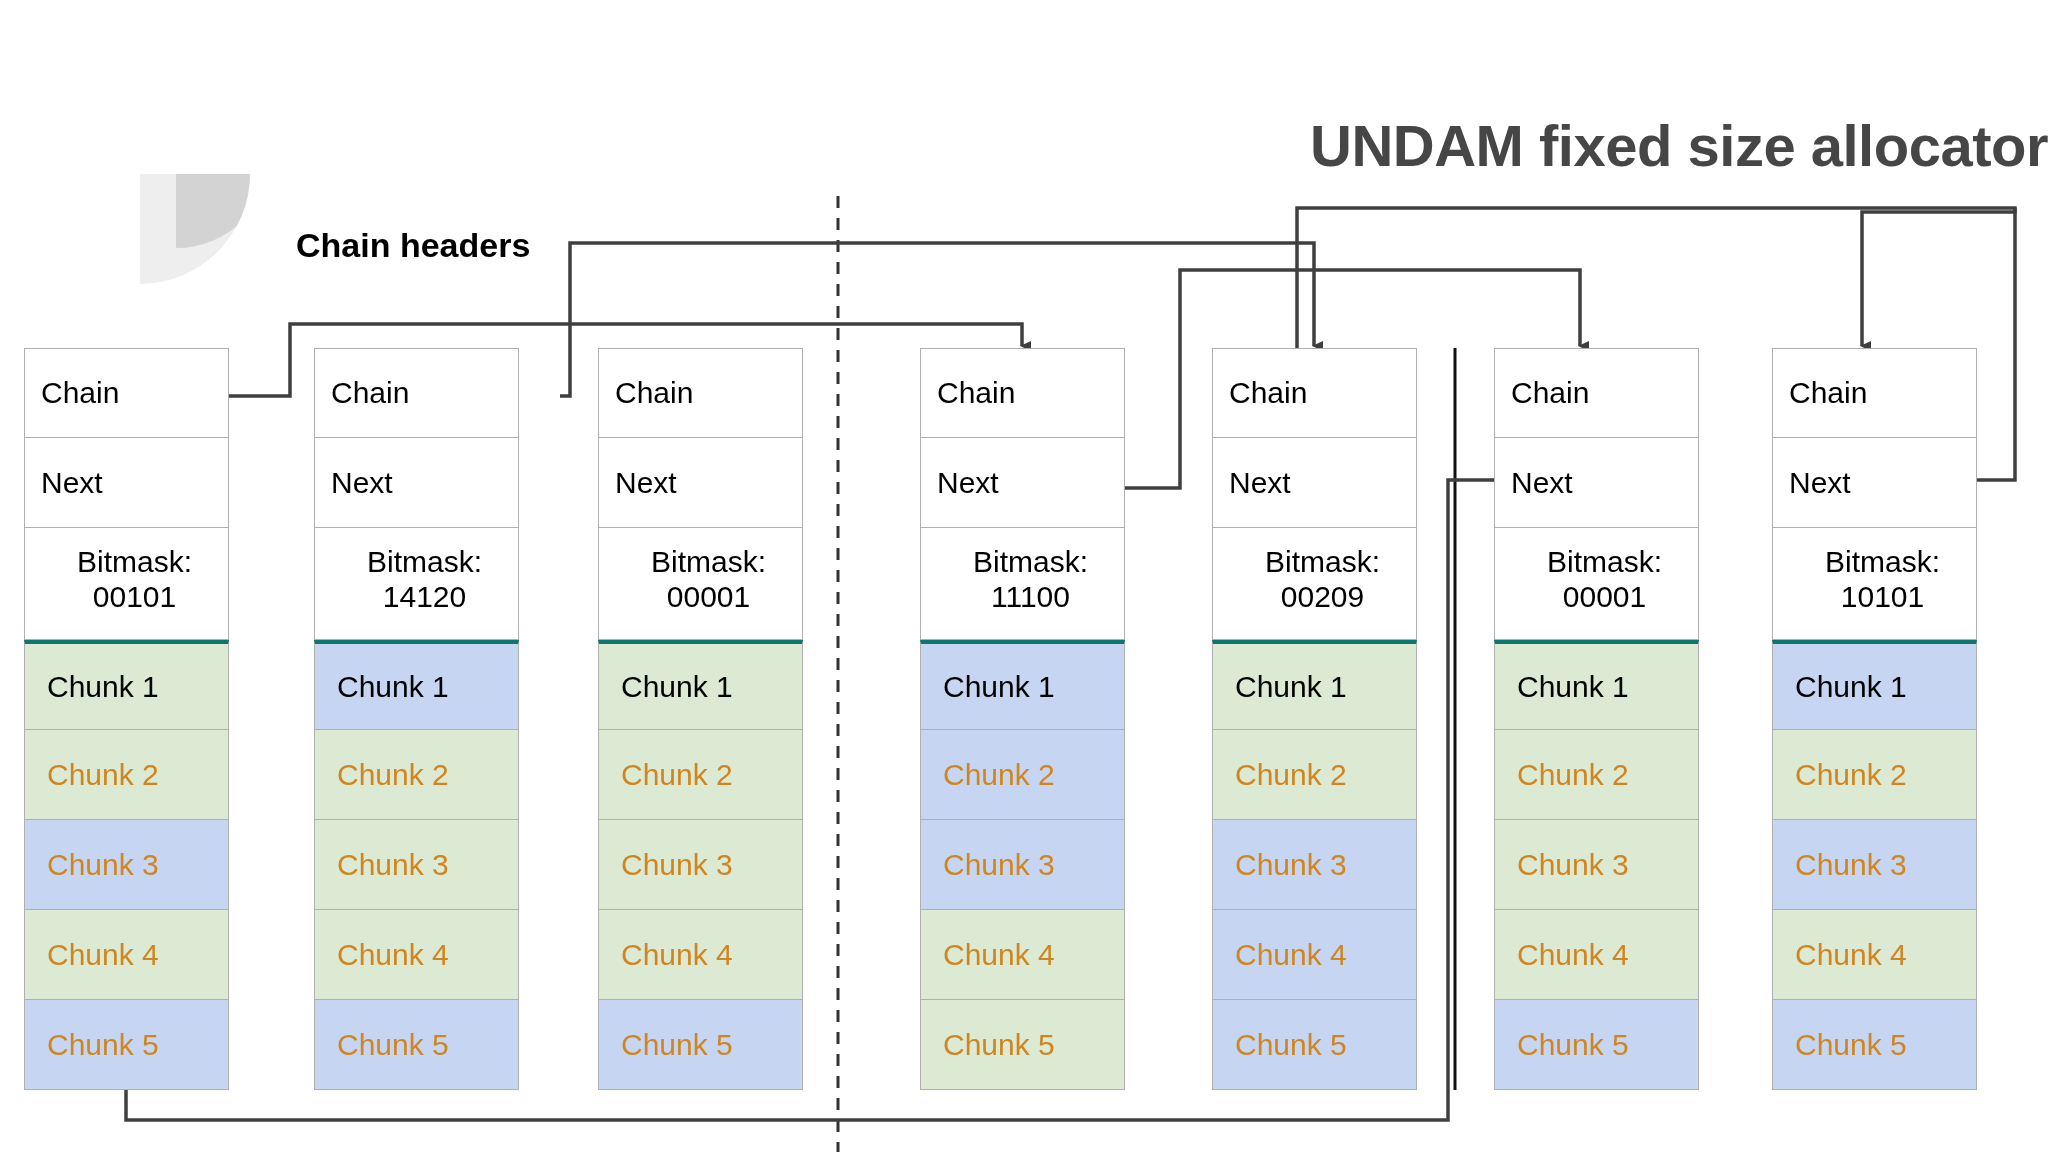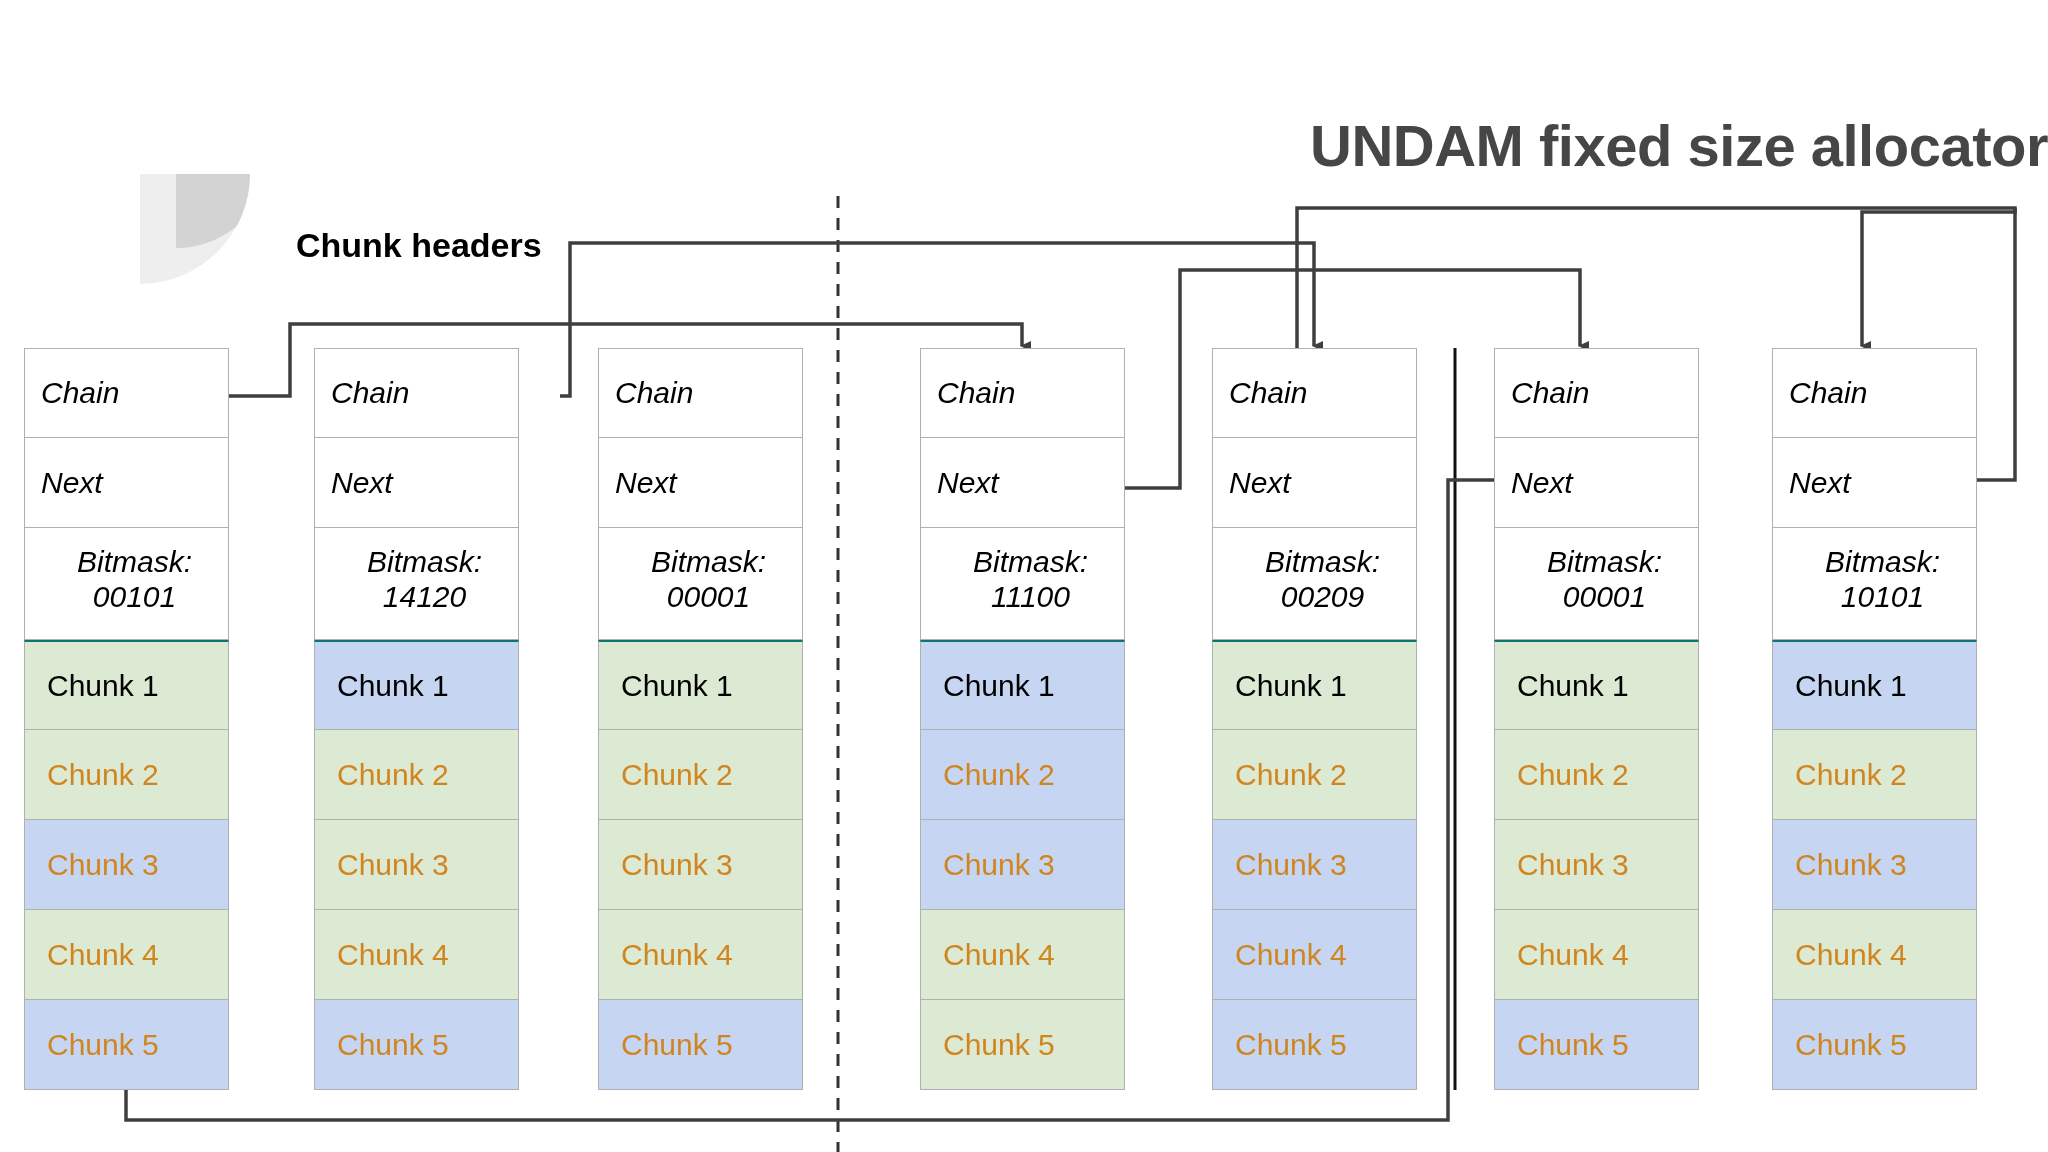--- a/index.html
+++ b/index.html
@@ -17,43 +17,43 @@
          font-size:58px;font-weight:bold;color:#464646;letter-spacing:-0.5px;}
 
   #chain-headers-label{position:absolute;left:296px;top:226px;
          font-size:34px;font-weight:bold;color:#000;}
 
   #svg-connectors{position:absolute;left:0;top:0;width:2048px;height:1152px;}
 
   .column{position:absolute;width:205px;}
   .cell{box-sizing:border-box;border:1px solid #b0b0b0;background:#ffffff;
         font-size:30px;color:#000;display:flex;align-items:center;
-        padding-left:16px;height:90px;font-style:italic;}
+        padding-left:16px;height:90px;}
   .cell.chain{height:90px;}
   .cell.next{height:90px;border-top:none;}
   .cell.bitmask{height:112px;border-top:none;display:block;padding-top:16px;line-height:1.18;text-align:center;}
   .chunk{box-sizing:border-box;border:1px solid #b0b0b0;border-top:none;
          height:90px;display:flex;align-items:center;padding-left:22px;
          font-size:30px;}
   .chunk.green{background:#dce9d3;}
   .chunk.blue{background:#c6d6f2;}
-  .chunk.first{color:#000;border-top:2px solid #0f766e;}
+  .chunk.first{color:#000;border-top:4px solid #0f766e;}
   .chunk.rest{color:#d0851f;}
 </style>
 </head>
 <body>
 
 <div id="watermark">
   <div class="arc-outer"></div>
   <div class="arc-inner"></div>
 </div>
 
 <div id="title">UNDAM fixed size allocator</div>
 
-<div id="chain-headers-label">Chunk headers</div>
+<div id="chain-headers-label">Chain headers</div>
 
 <svg id="svg-connectors" viewBox="0 0 2048 1152" width="2048" height="1152">
   <defs>
     <marker id="arrowhead" markerWidth="12" markerHeight="12" refX="5" refY="9" orient="auto" markerUnits="userSpaceOnUse">
       <path d="M0,0 L10,0 L5,11 Z" fill="#3f3f3f"></path>
     </marker>
     <marker id="arrowhead-up" markerWidth="12" markerHeight="12" refX="5" refY="9" orient="auto" markerUnits="userSpaceOnUse">
       <path d="M0,0 L10,0 L5,11 Z" fill="#3f3f3f"></path>
     </marker>
   </defs>

